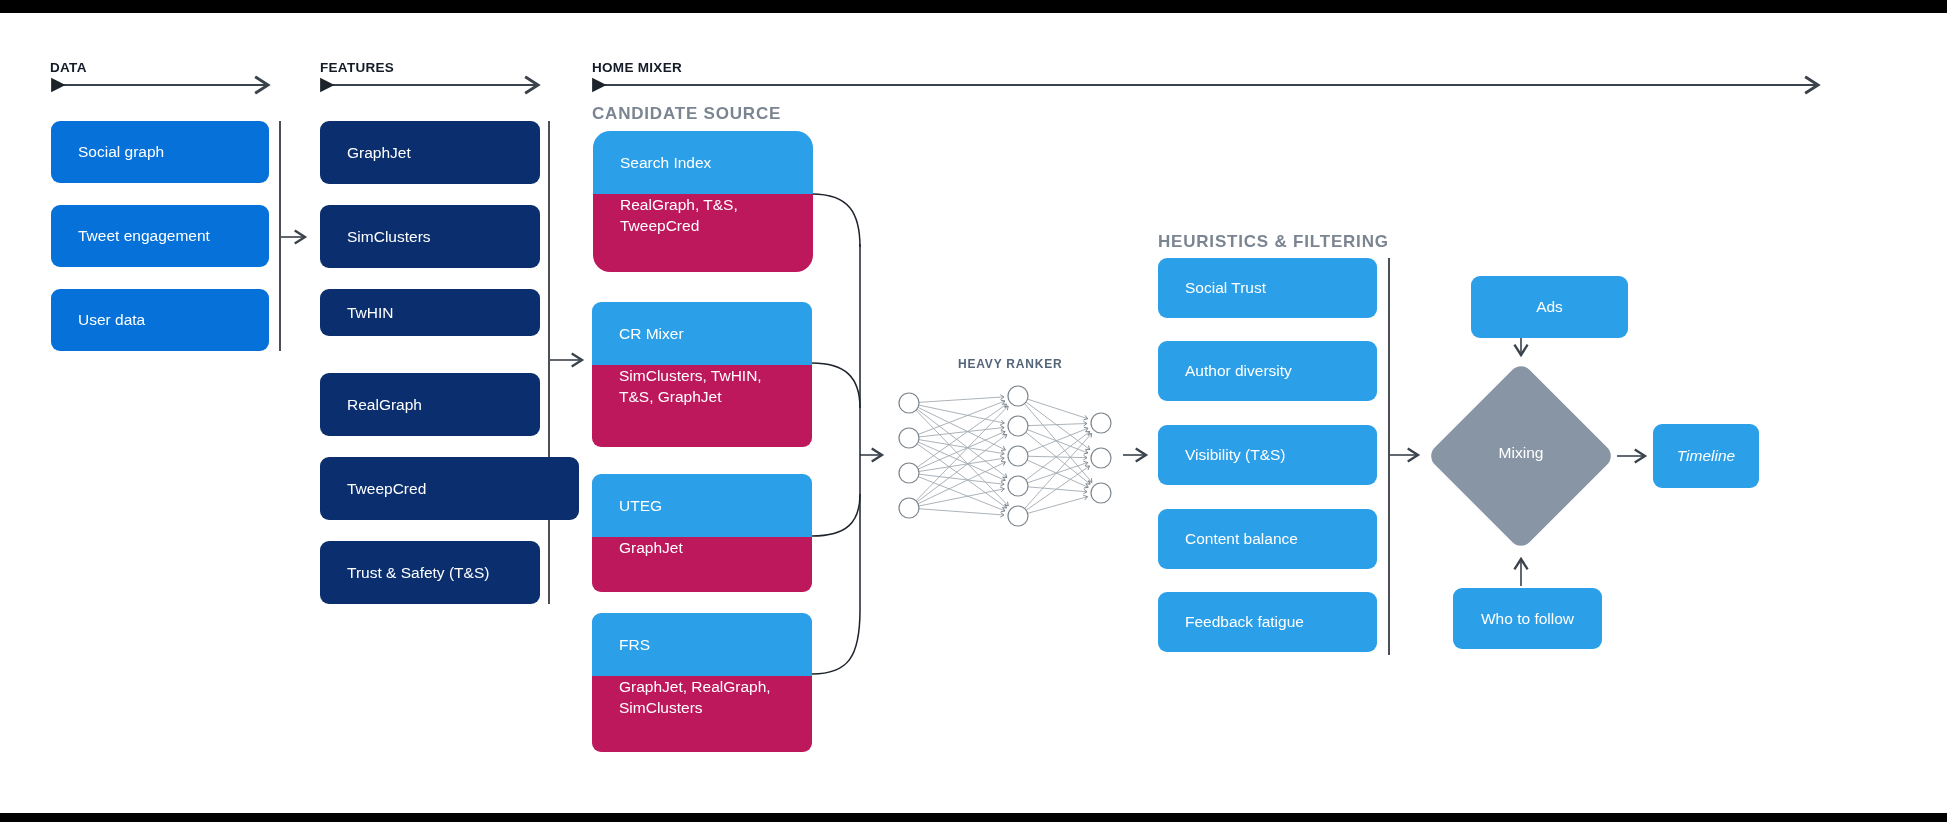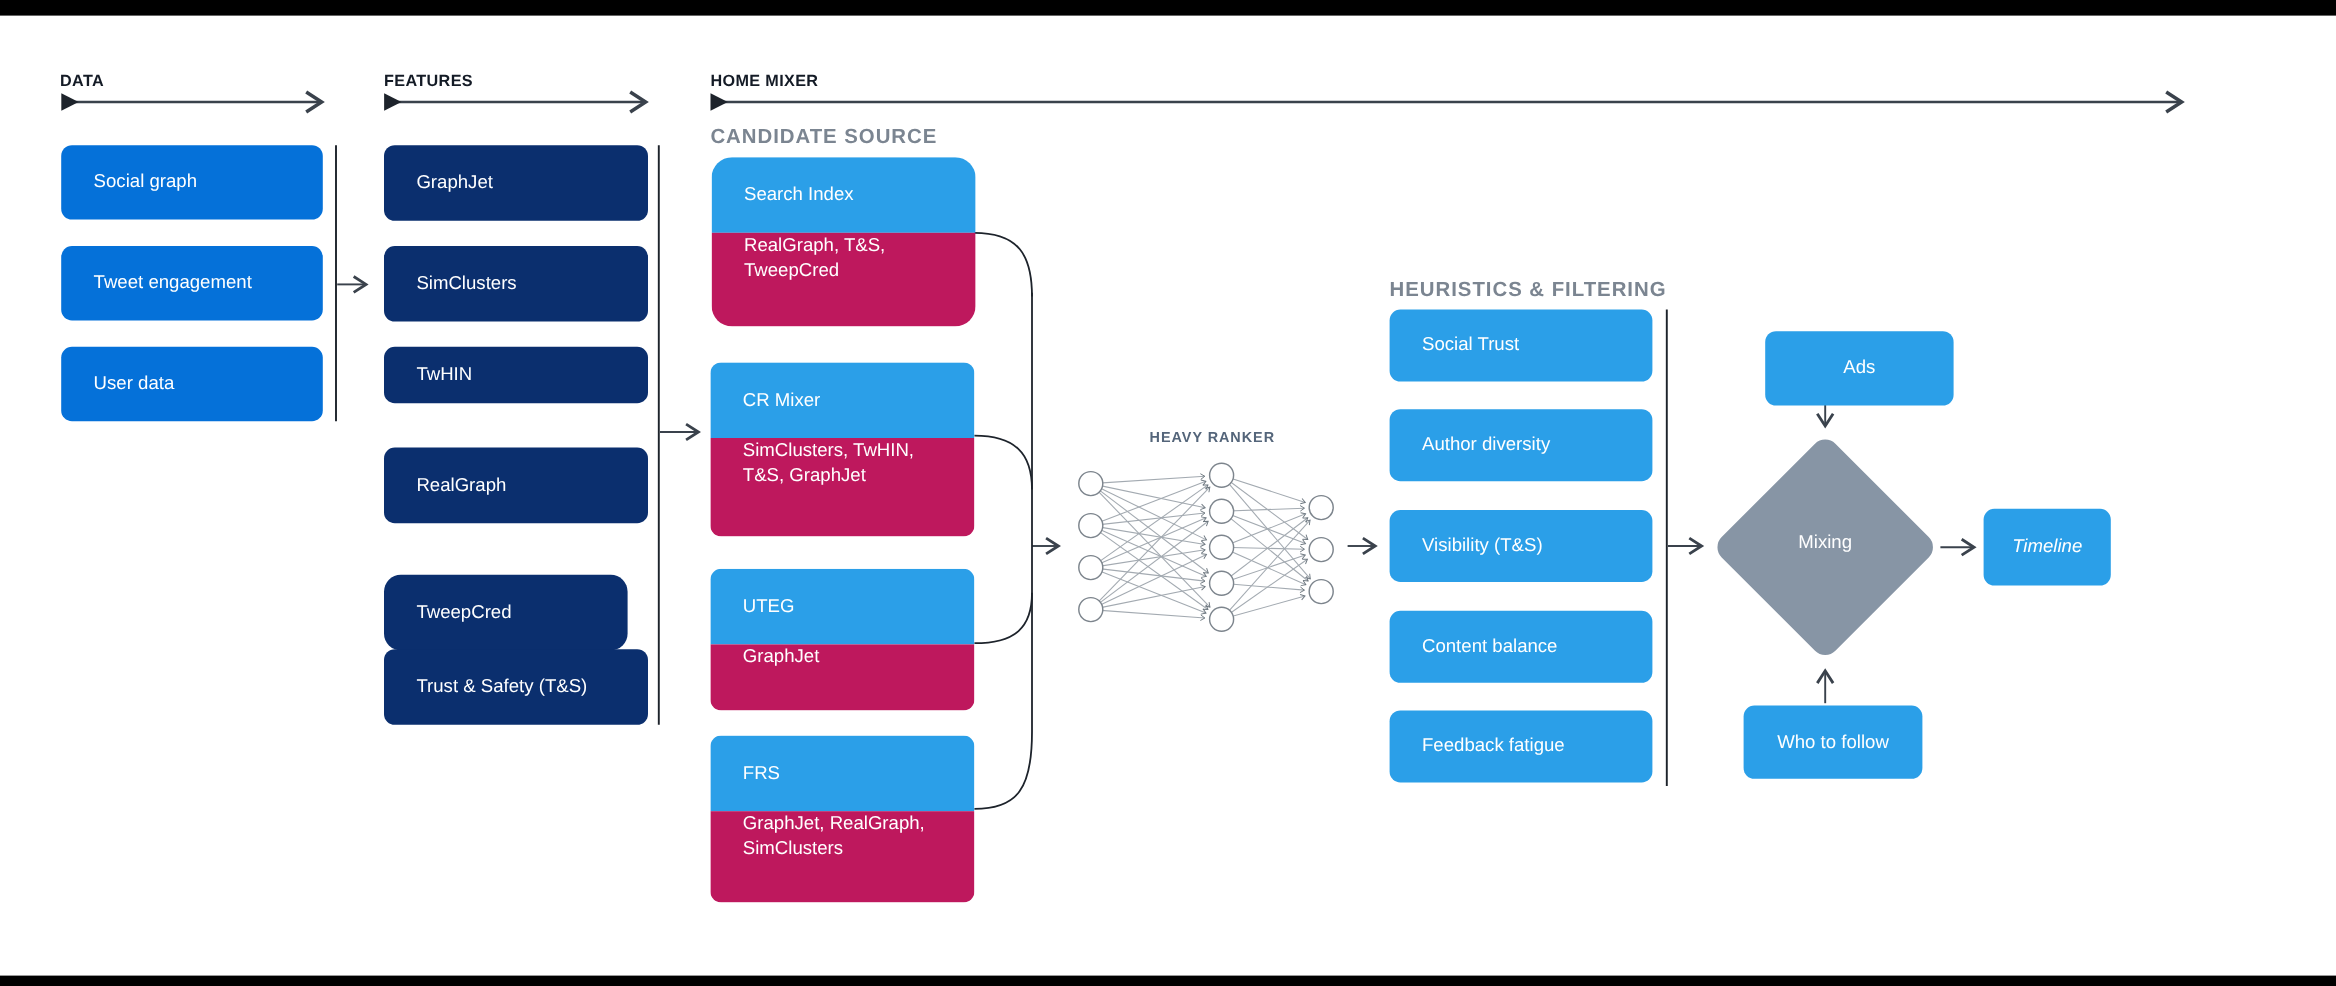--- a/index.html
+++ b/index.html
@@ -176,21 +176,21 @@
     </div>
   <div class="fbox navy lft" style="left:320px;top:205px;width:220px;height:63px;">
       <span>SimClusters</span>
     </div>
   <div class="fbox navy lft" style="left:320px;top:289px;width:220px;height:47px;">
       <span>TwHIN</span>
     </div>
   <div class="fbox navy lft" style="left:320px;top:373px;width:220px;height:63px;">
       <span>RealGraph</span>
     </div>
-  <div class="fbox navy lft" style="left:320px;top:479px;width:203px;height:63px;border-radius:14px;">
+  <div class="fbox navy lft" style="left:320px;top:457px;width:259px;height:63px;">
       <span>TweepCred</span>
     </div>
   <div class="fbox navy lft" style="left:320px;top:541px;width:220px;height:63px;">
       <span>Trust &amp; Safety (T&amp;S)</span>
     </div>
 
   <div class="cgroup" style="left:593px;top:131px;width:220px;border-radius:17px;">
     <div class="chead" style="height:63px;">
         <span>Search Index</span>
       </div>

